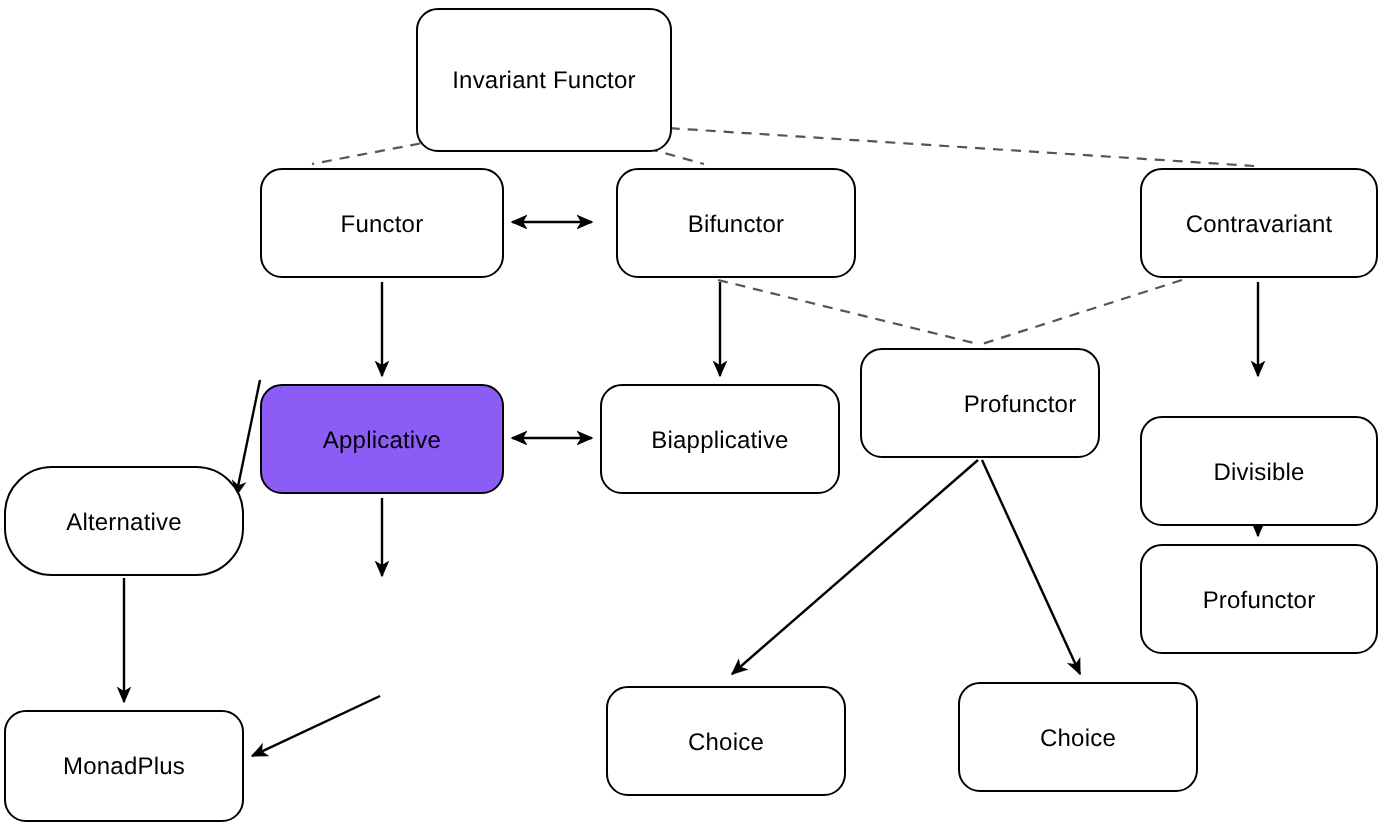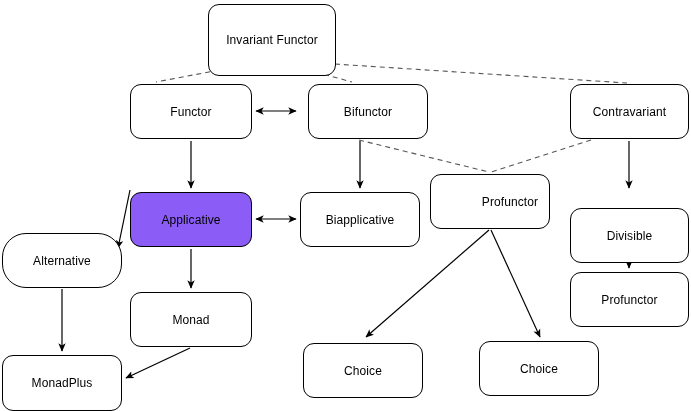--- a/index.html
+++ b/index.html
@@ -116,23 +116,20 @@
   </div>
   <div class="node" style="left: 570px; top: 208px; width: 119px; height: 55px; border-color: rgb(0, 0, 0); background: rgb(255, 255, 255);">
     <span class="node-label">Divisible</span>
   </div>
   <div class="node" style="left: 2px; top: 233px; width: 120px; height: 55px; border-color: rgb(0, 0, 0); background: rgb(255, 255, 255); border-radius: 24px;">
     <span class="node-label">Alternative</span>
   </div>
   <div class="node" style="left: 570px; top: 272px; width: 119px; height: 55px; border-color: rgb(0, 0, 0); background: rgb(255, 255, 255);">
     <span class="node-label">Profunctor</span>
   </div>
-  <div class="node" style="left: 130px; top: 292px; width: 122px; height: 55px; border-color: rgb(0, 0, 0); background: rgb(255, 255, 255);">
-    <span class="node-label">Monad</span>
-  </div>
   <div class="node" style="left: 303px; top: 343px; width: 120px; height: 55px; border-color: rgb(0, 0, 0); background: rgb(255, 255, 255);">
     <span class="node-label">Choice</span>
   </div>
   <div class="node" style="left: 479px; top: 341px; width: 120px; height: 55px; border-color: rgb(0, 0, 0); background: rgb(255, 255, 255);">
     <span class="node-label">Choice</span>
   </div>
   <div class="node" style="left: 2px; top: 355px; width: 120px; height: 56px; border-color: rgb(0, 0, 0); background: rgb(255, 255, 255);">
     <span class="node-label">MonadPlus</span>
   </div>
 

